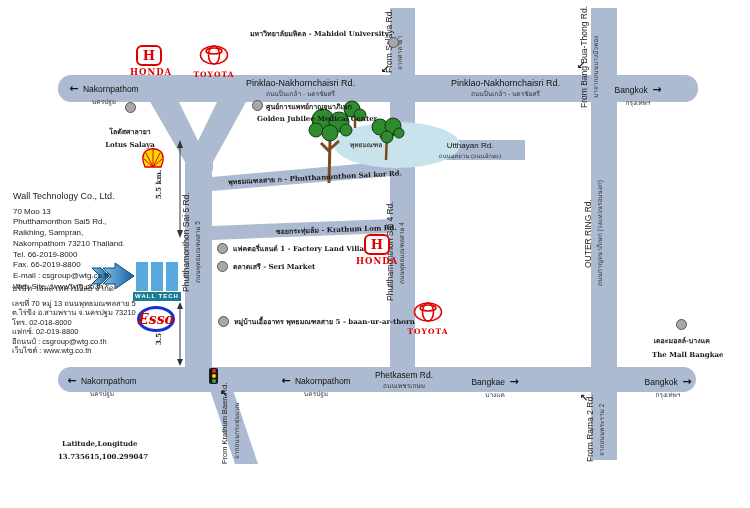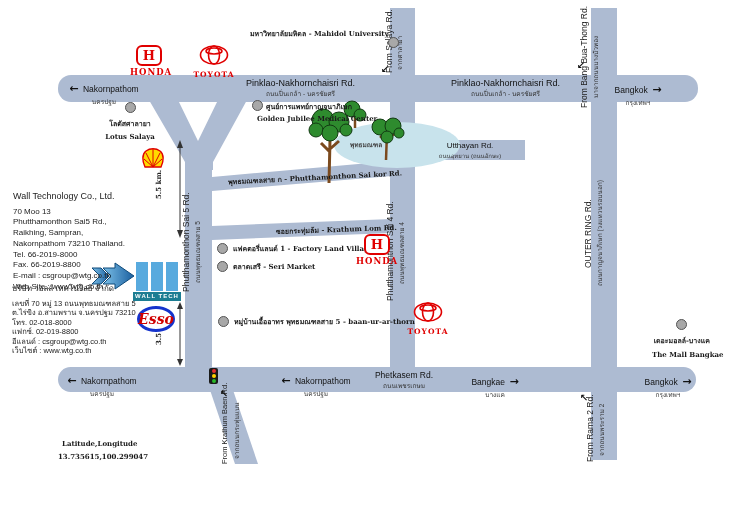--- a/index.html
+++ b/index.html
@@ -198,21 +198,21 @@
     <polygon points="5,1 2,8 8,8" fill="#333"></polygon>
     <polygon points="5,65 2,58 8,58" fill="#333"></polygon>
   </svg>
   <div class="vl serifb" style="left:164px;top:335px;">3.5 km.</div>
 
   <div class="lm" style="left:250px;top:28px;width:134px;text-align:left;">มหาวิทยาลัยมหิดล - Mahidol University</div>
   <span class="dot abs" style="left:388px;top:37px;"></span>
 
   <div class="abs" style="left:96px;top:99px;width:68px;text-align:center;">
     <span class="dot"></span>
-    <div class="lm" style="position:static;margin-top:1px;">โลตัสศาลายา</div>
+    <div class="lm" style="position:static;margin-top:9px;">โลตัสศาลายา</div>
     <div class="lm" style="position:static;margin-top:3px;">Lotus Salaya</div>
   </div>
 
   <span class="dot abs" style="left:252px;top:100px;"></span>
   <div class="lm" style="left:266px;top:101px;">ศูนย์การแพทย์กาญจนาภิเษก</div>
   <div class="lm" style="left:257px;top:114px;">Golden Jubilee Medical Center</div>
 
   <div class="lmrow" style="left:217px;top:243px;">
     <span class="dot"></span>
     <span class="lm" style="position:static;">แฟคตอรี่แลนด์ 1 - Factory Land Village</span>
@@ -314,21 +314,21 @@
     <div>E-mail : csgroup@wtg.co.th</div>
     <div>Web Site : www.wtg.co.th</div>
   </div>
 
   <div class="addr2" style="left:12px;top:284px;">
     <div class="t">บริษัท วอลล์ เทคโนโลยี จำกัด</div>
     <div>เลขที่ 70 หมู่ 13 ถนนพุทธมณฑลสาย 5</div>
     <div>ต.ไร่ขิง อ.สามพราน จ.นครปฐม 73210</div>
     <div>โทร. 02-018-8000</div>
     <div>แฟกซ์. 02-019-8800</div>
-    <div>อีแลนด์ : csgroup@wtg.co.th</div>
+    <div>อีถนนป์ : csgroup@wtg.co.th</div>
     <div>เว็บไซต์ : www.wtg.co.th</div>
   </div>
 
   <div class="coords" style="left:58px;top:437px;">
     <div style="padding-left:4px;">Latitude,Longitude</div>
     <div>13.735615,100.299047</div>
   </div>
 
 </div>
 

